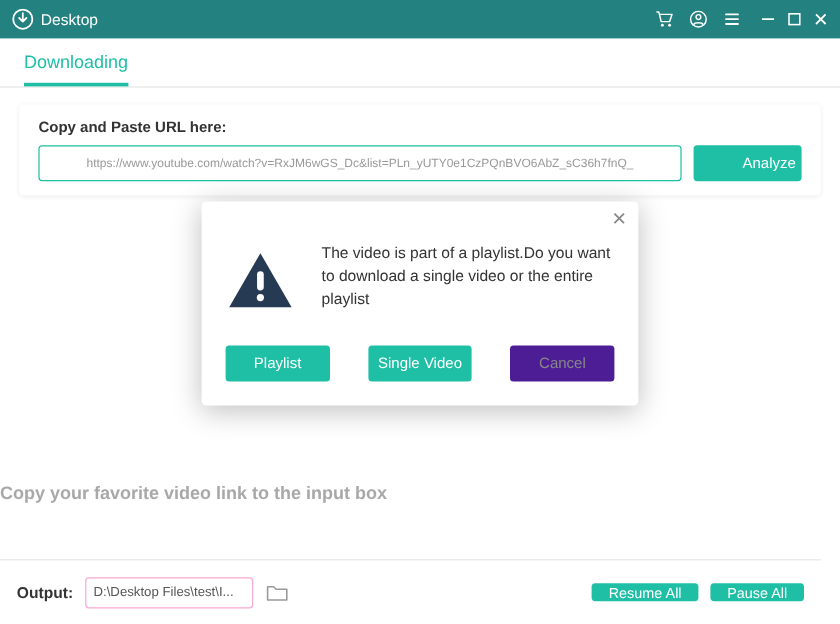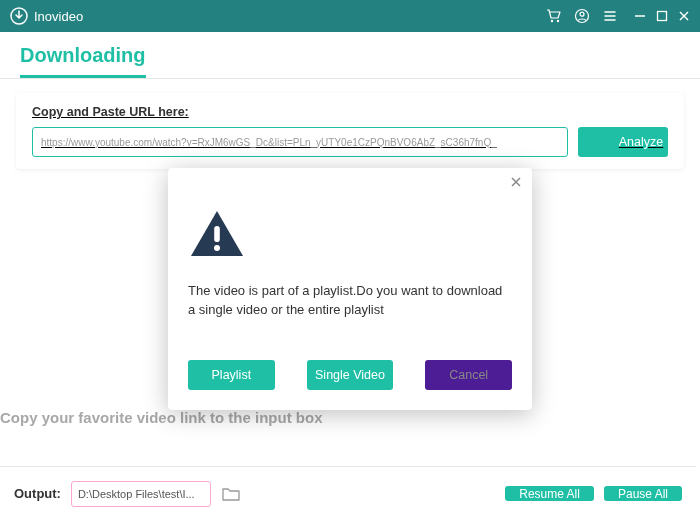--- a/index.html
+++ b/index.html
@@ -6,62 +6,62 @@
   body { background: #fff; width: 700px; height: 520px; overflow: hidden; position: relative; }
 
   .titlebar { height: 32px; background: #238180; display: flex; align-items: center; justify-content: space-between; padding: 0 10px; }
   .titlebar-left { display: flex; align-items: center; gap: 6px; }
   .app-title { color: #fff; font-size: 13px; font-weight: 400; }
   .titlebar-right { display: flex; align-items: center; gap: 12px; color: #fff; }
   .titlebar-right .win-icons { display: flex; align-items: center; gap: 10px; margin-left: 4px; }
   .icon-btn { cursor: pointer; display: flex; align-items: center; justify-content: center; }
 
   .tabs { display: flex; gap: 24px; padding: 12px 20px 0 20px; border-bottom: 1px solid #e6e6e6; }
-  .tab { padding-bottom: 8px; font-size: 20px; color: #333; cursor: pointer; border-bottom: 3px solid transparent; font-weight: 700; }
+  .tab { padding-bottom: 8px; font-size: 15px; color: #333; cursor: pointer; border-bottom: 3px solid transparent; font-weight: 400; }
   .tab.active { color: #1ebfa5; border-bottom-color: #1ebfa5; }
 
-  .url-panel { margin: 14px 16px; padding: 12px 16px; background: #fff; border-radius: 4px; box-shadow: 0 1px 4px rgba(0,0,0,0.07); text-decoration: underline; }
+  .url-panel { margin: 14px 16px; padding: 12px 16px; background: #fff; border-radius: 4px; box-shadow: 0 1px 4px rgba(0,0,0,0.07); }
   .url-label { font-size: 12.5px; color: #333; font-weight: 600; margin-bottom: 8px; }
   .url-row { display: flex; gap: 10px; }
-  .url-input { flex: 1; height: 30px; border: 1px solid #1ebfa5; border-radius: 3px; padding: 0 8px; font-size: 10px; color: #999; outline: none; }
+  .url-input { flex: 1; height: 30px; border: 1px solid #1ebfa5; border-radius: 3px; padding: 0 8px; font-size: 10px; color: #999; outline: none; text-align: center; }
   .analyze-btn { width: 90px; height: 30px; background: #1ebfa5; color: #fff; border: none; border-radius: 3px; font-size: 12.5px; cursor: pointer; padding-left: 36px; }
 
   .hint { color: #a8a8a8; font-weight: 700; font-size: 15px; margin-top: 240px; }
 
-  .bottom-bar { position: absolute; bottom: 0; left: 0; right: 4px; height: 54px; border-top: 1px solid #e6e6e6; display: flex; align-items: center; padding: 0 14px; gap: 10px; background: #fff; }
+  .bottom-bar { position: absolute; bottom: 0; left: 0; right: 16px; height: 54px; border-top: 1px solid #e6e6e6; display: flex; align-items: center; padding: 0 14px; gap: 10px; background: #fff; }
   .output-label { font-size: 13px; font-weight: 700; color: #333; }
   .output-path { width: 140px; height: 26px; border: 1px solid #f9a8d4; border-radius: 3px; padding: 0 6px; font-size: 11px; color: #555; display: flex; align-items: center; overflow: hidden; white-space: nowrap; }
   .folder-btn { cursor: pointer; color: #888; }
   .spacer { flex: 1; }
   .action-btn { height: 15px; padding: 0 14px; background: #1ebfa5; color: #fff; border: none; border-radius: 3px; font-size: 12px; cursor: pointer; }
 
   .modal { position: absolute; top: 168px; left: 168px; width: 364px; background: #fff; border-radius: 4px; box-shadow: 0 4px 24px rgba(0,0,0,0.25); padding: 18px 20px 20px 20px; }
   .modal-close { position: absolute; top: 6px; right: 8px; cursor: pointer; color: #888; width: 16px; height: 16px; display:flex; align-items:center; justify-content:center;}
-  .modal-body { display: flex; gap: 22px; align-items: flex-start; margin-top: 16px; flex-direction: column; }
+  .modal-body { display: flex; gap: 22px; align-items: flex-start; margin-top: 16px; }
   .warn-icon { width: 58px; flex-shrink: 0; margin-top: 6px; }
   .modal-text { font-size: 13px; color: #333; line-height: 1.45; }
-  .modal-buttons { display: flex; gap: 32px; margin-top: 40px; justify-content: flex-start; }
+  .modal-buttons { display: flex; gap: 32px; margin-top: 28px; justify-content: flex-start; }
   .modal-btn { width: 90px; height: 30px; border: none; border-radius: 3px; font-size: 12.5px; cursor: pointer; }
   .modal-btn.primary { background: #1ebfa5; color: #fff; }
   .modal-btn.secondary { background: #4c1d95; color: #888; }
 
   svg { display: block; }
 </style>
 </head>
 <body>
 
 <div class="titlebar">
   <div class="titlebar-left">
     <span class="icon-btn">
       <svg width="18" height="18" viewBox="0 0 18 18">
           <circle cx="9" cy="9" r="8" fill="none" stroke="#fff" stroke-width="1.5"></circle>
           <path d="M9 4 L9 11 M6 8 L9 11 L12 8" stroke="#fff" stroke-width="1.5" fill="none" stroke-linecap="round" stroke-linejoin="round"></path>
         </svg>
     </span>
-    <span class="app-title">Inovideo</span>
+    <span class="app-title">Desktop</span>
   </div>
   <div class="titlebar-right">
     <span class="icon-btn">
       <svg width="16" height="16" viewBox="0 0 16 16">
           <path d="M1 2h2l2 8h7l2-6H4" fill="none" stroke="#fff" stroke-width="1.2" stroke-linejoin="round"></path>
           <circle cx="6" cy="13" r="1.2" fill="#fff"></circle>
           <circle cx="12" cy="13" r="1.2" fill="#fff"></circle>
         </svg>
     </span>
     <span class="icon-btn">

